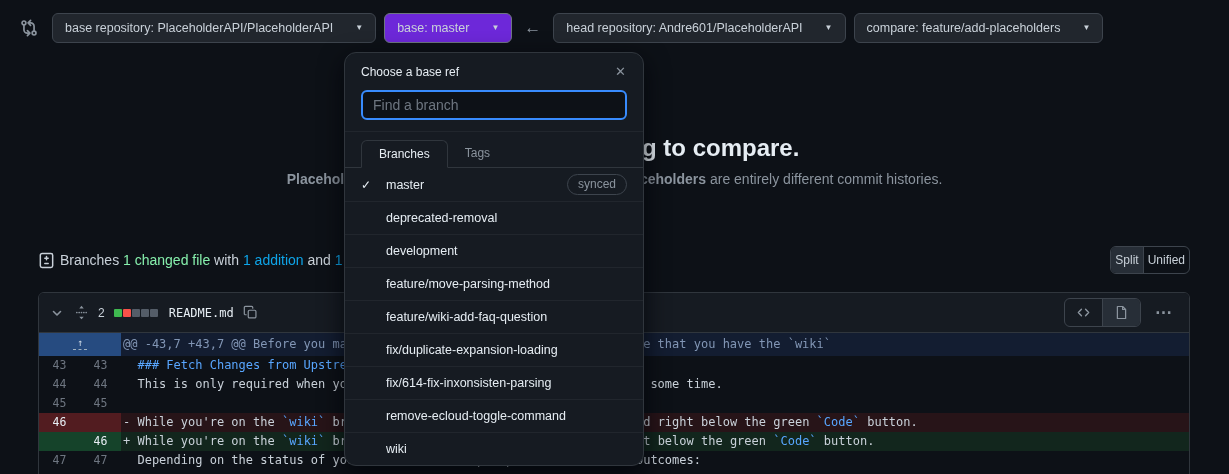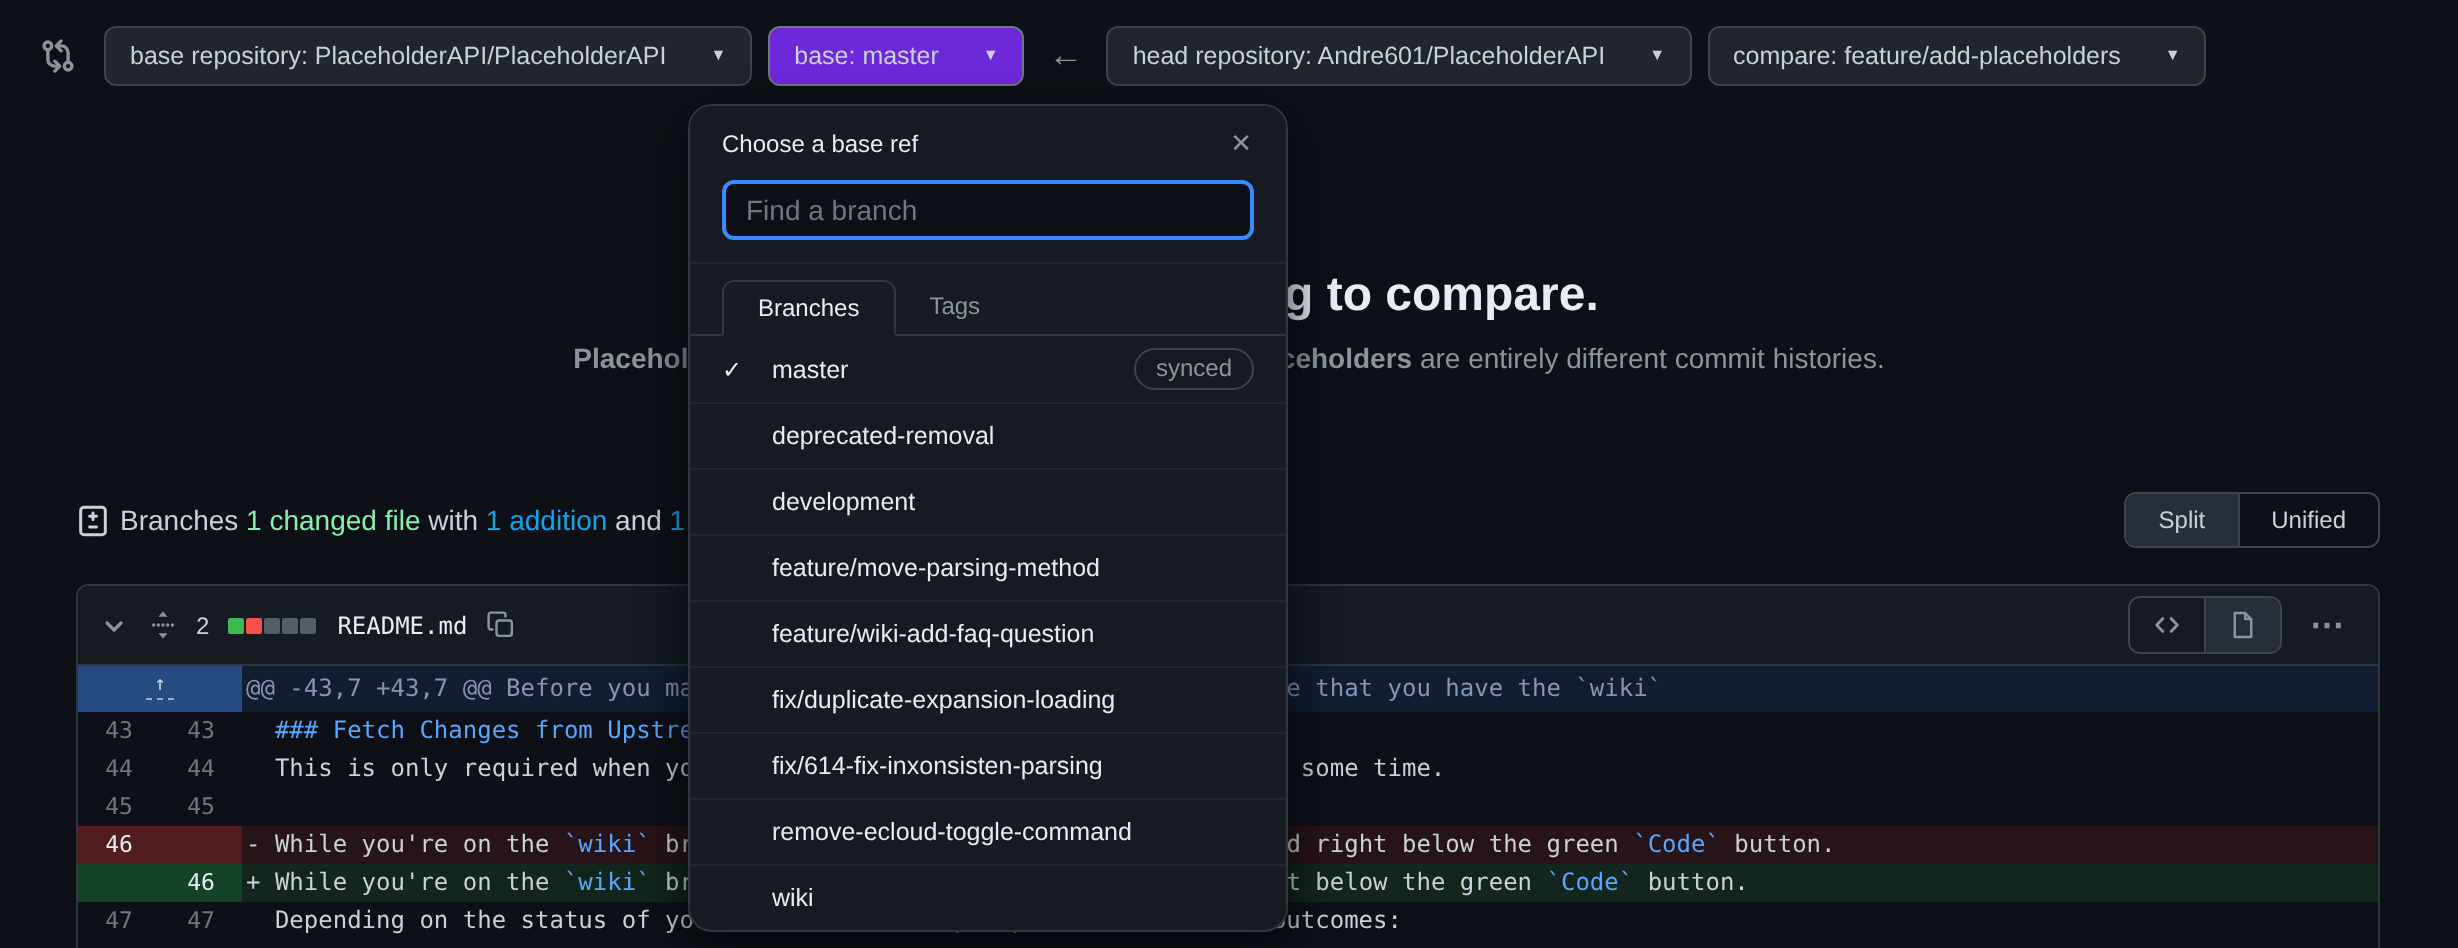--- a/index.html
+++ b/index.html
@@ -30,21 +30,21 @@
   .part-bold { font-weight:700; }
 
   
   .summary { position:absolute; top:244px; left:38px; right:39px; height:32px;
     display:flex; align-items:center; justify-content:space-between; }
   .summary-left { display:flex; align-items:center; gap:5px; font-size:14px; color:#c9d1d9; }
   .part-link { color:#86efac; font-weight:400; }
   .part-boldw { font-weight:400; color:#0ea5e9; }
   .seg-control { display:flex; border:1px solid #3d444d; border-radius:6px;
     overflow:hidden; font-size:12px; background:#0d1117; }
-  .seg { padding:6px 16px; color:#c9d1d9; cursor:pointer; }
+  .seg { padding:6px 4px; color:#c9d1d9; cursor:pointer; }
   .seg + .seg { border-left:1px solid #3d444d; }
   .seg.selected { background:#272e37; }
 
   
   .diff-card { position:absolute; top:292px; left:38px; right:39px; height:230px;
     border:1px solid #30363d; border-radius:6px; background:#0d1117; overflow:hidden; }
   .file-header { height:40px; background:#161b22; border-bottom:1px solid #30363d;
     display:flex; align-items:center; padding:0 10px; gap:9px; }
   .fh-left { display:flex; align-items:center; gap:9px; flex:1; }
   .changes-count { font-size:12px; color:#c9d1d9; }

